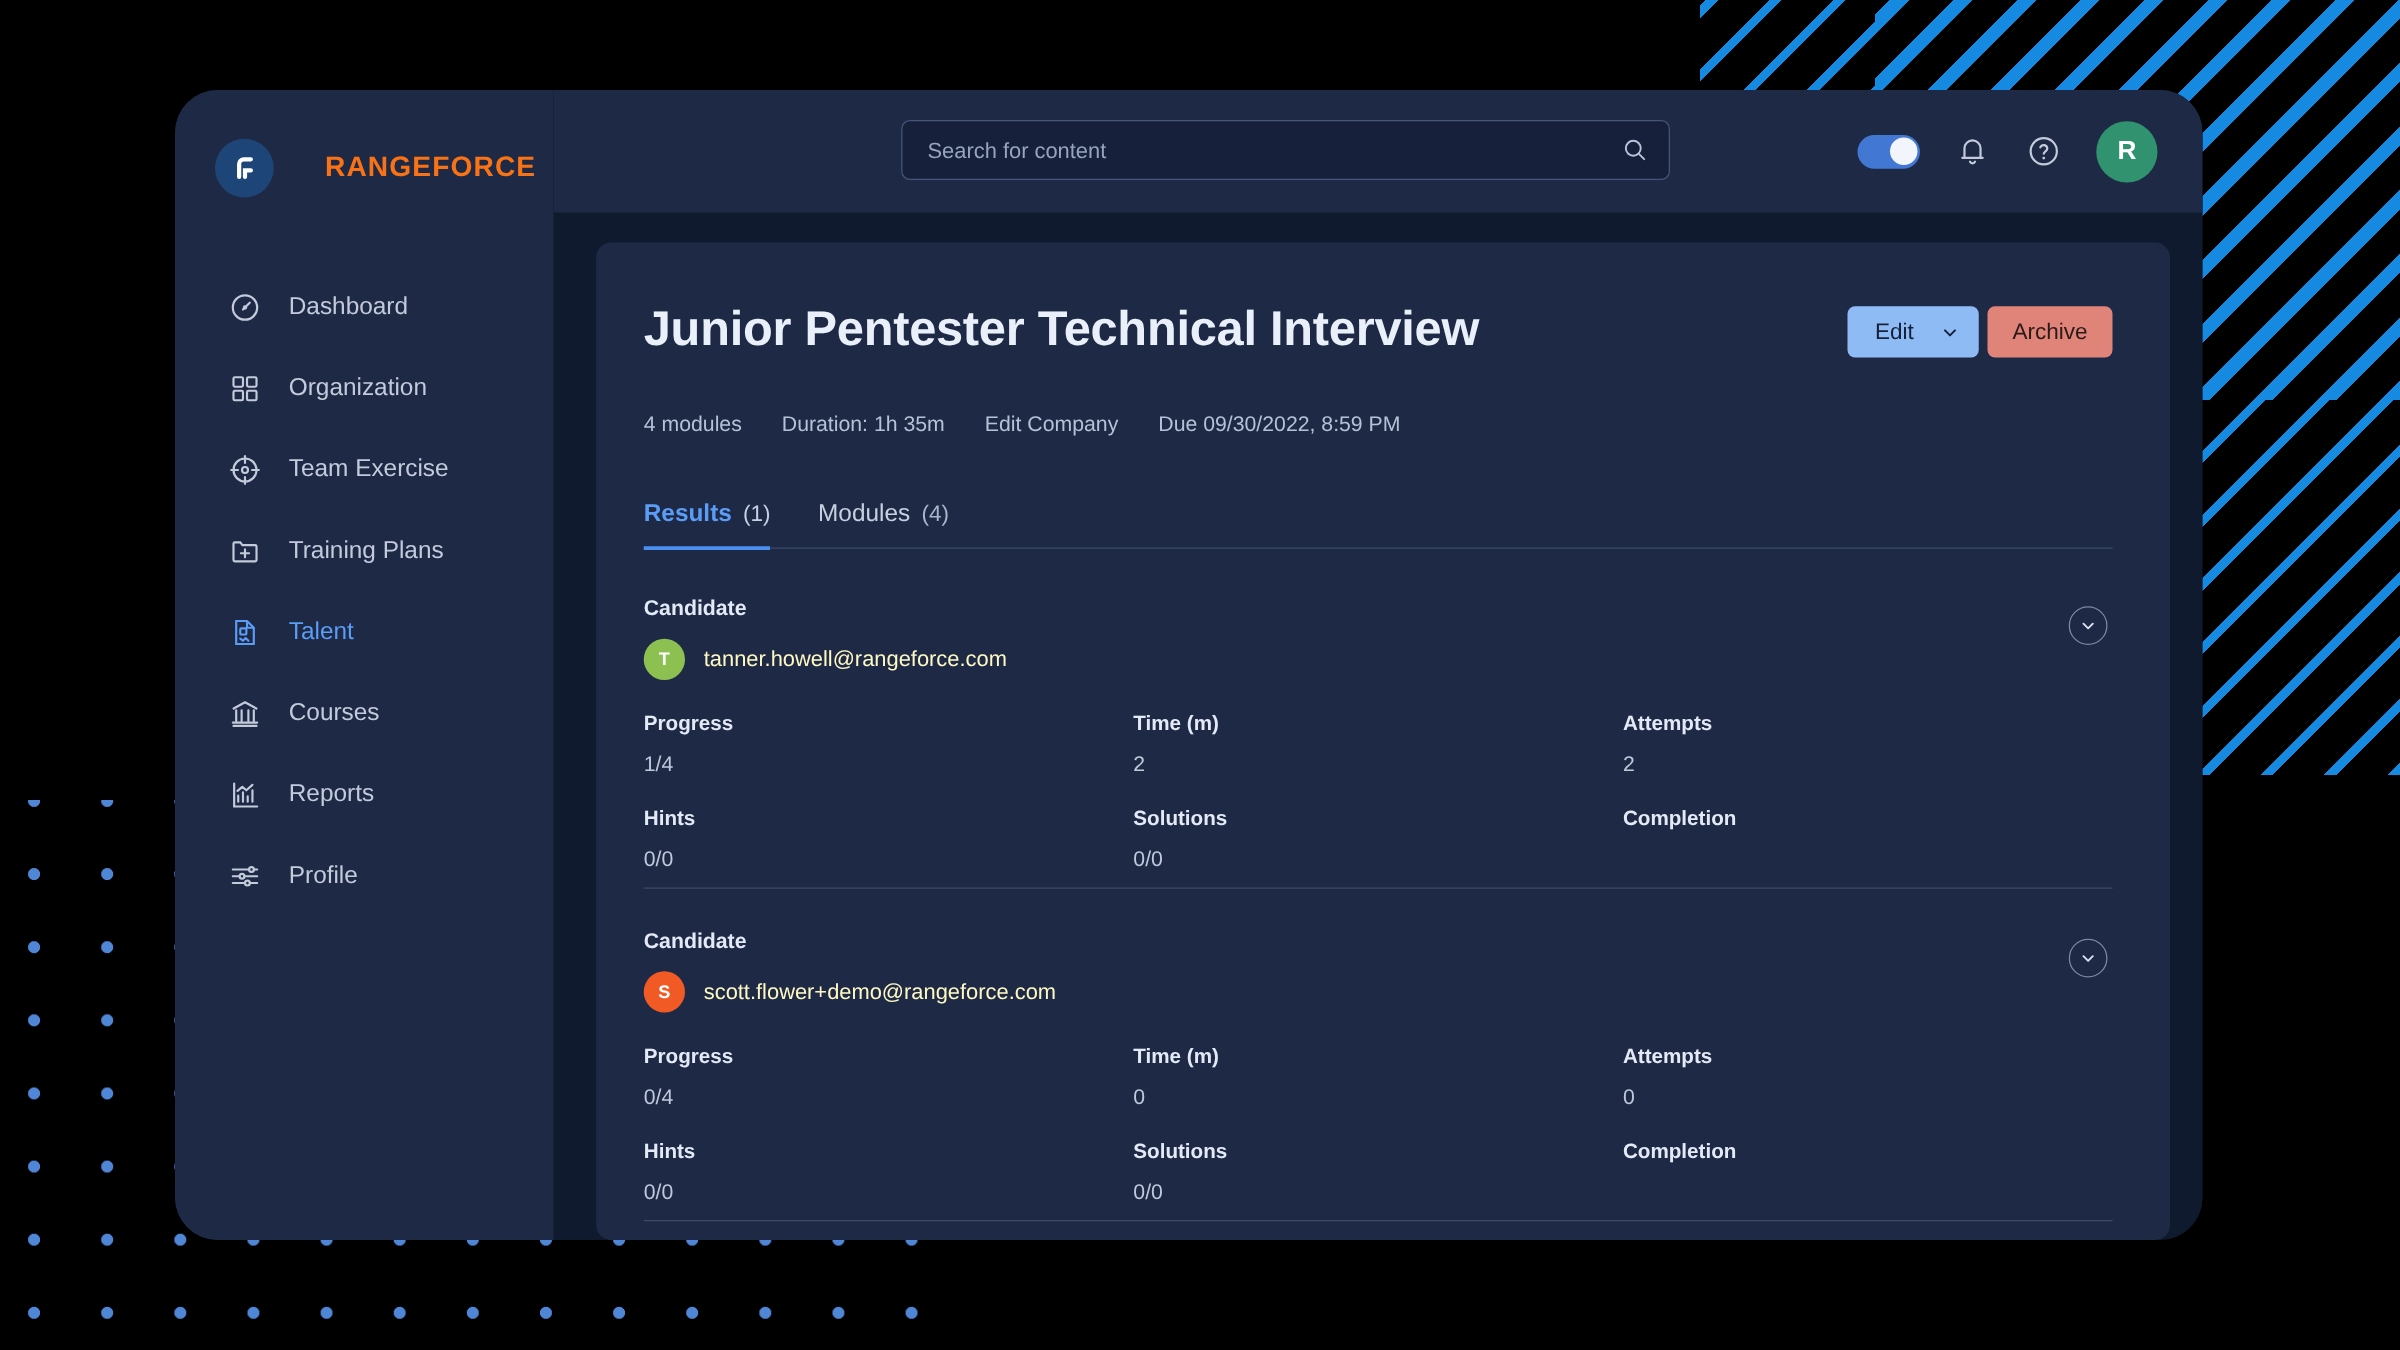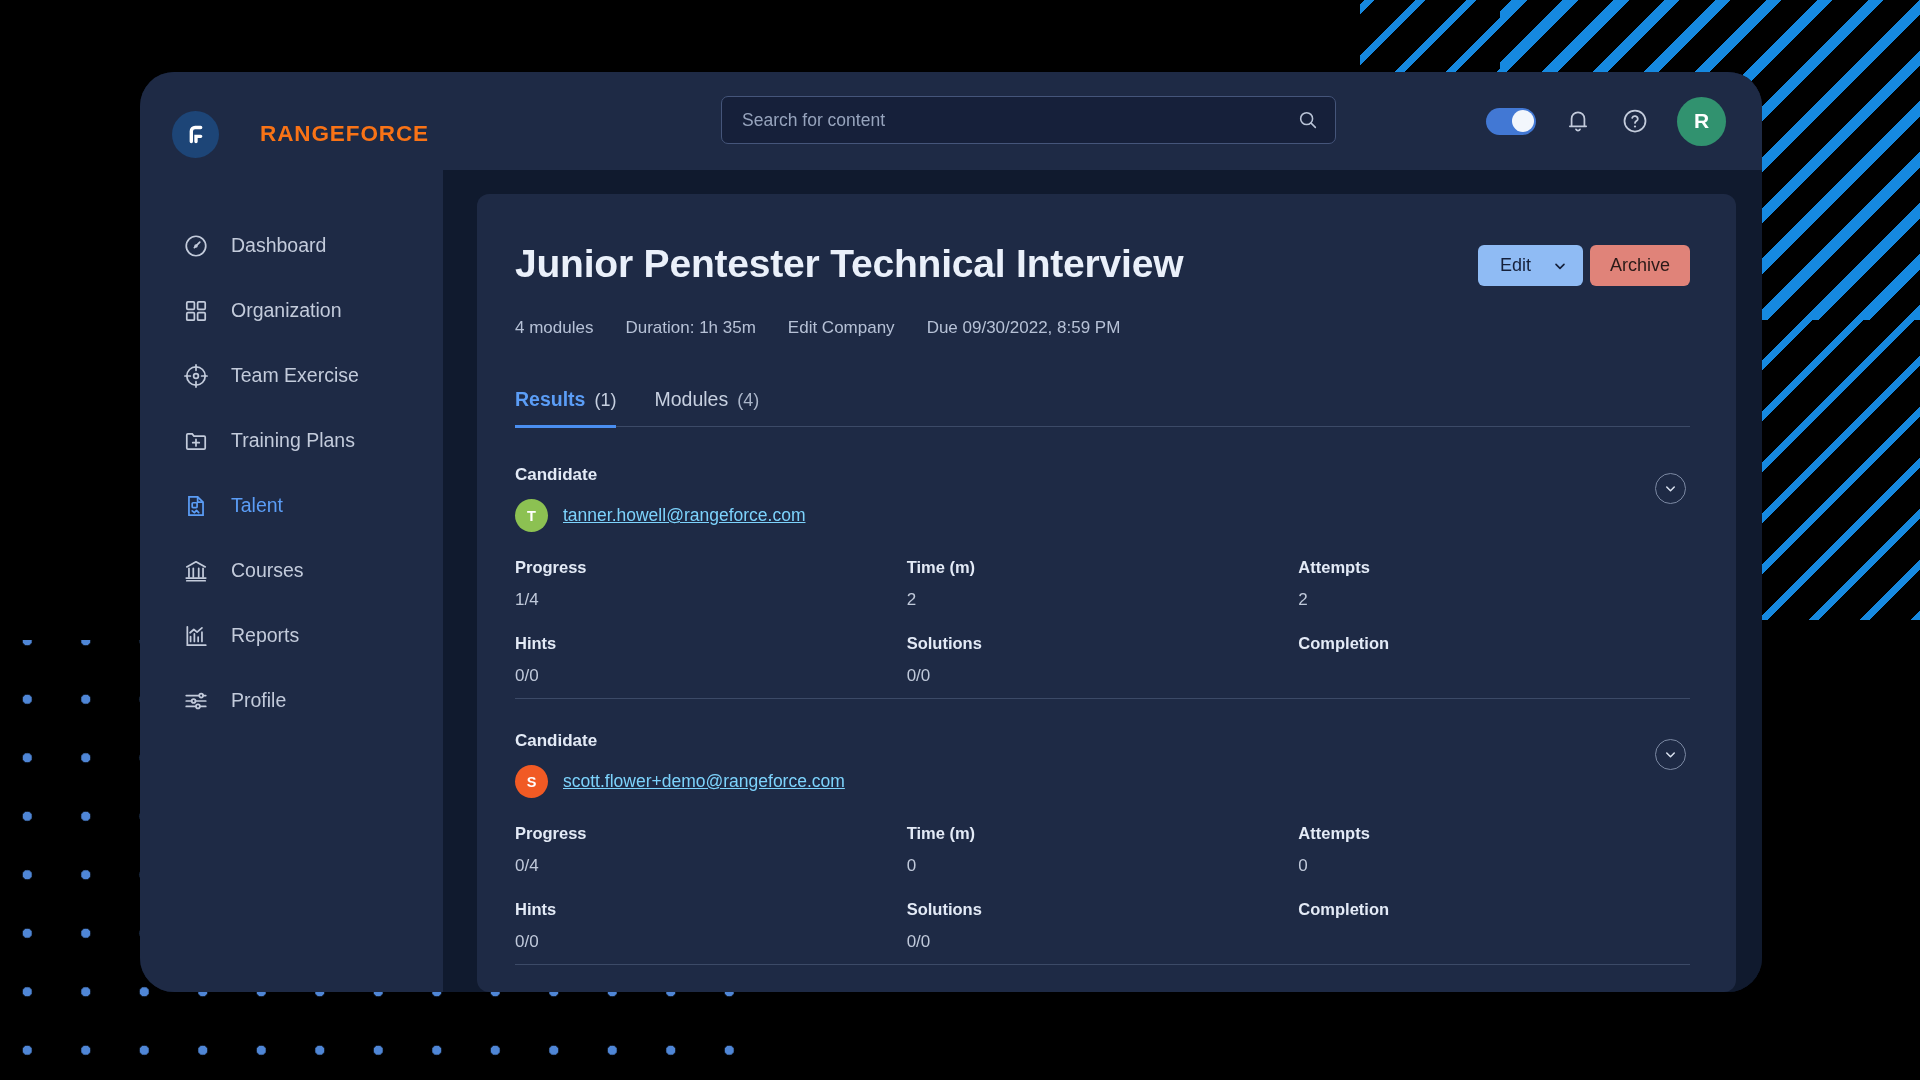--- a/index.html
+++ b/index.html
@@ -156,21 +156,21 @@
   }
   .btn-edit {
     background: #8fbbf4; color: #15203a;
     width: 105px;
     display: flex; align-items: center; justify-content: space-between;
     padding: 0 15px 0 22px;
   }
   .btn-edit svg { width: 16px; height: 16px; display: block; }
   .btn-archive { background: #e08379; color: #2a1a18; width: 100px; }
 
-  .meta-row { display: flex; gap: 32px; margin-top: 32px; color: #b6c1d6; font-size: 17px; }
+  .meta-row { display: flex; gap: 32px; margin-top: 44px; color: #b6c1d6; font-size: 17px; }
   .meta-row span { white-space: nowrap; }
 
   .tabs { display: flex; gap: 38px; margin-top: 50px; border-bottom: 1px solid #3c4a67; }
   .tab {
     display: flex; align-items: baseline; gap: 9px;
     padding-bottom: 14px; cursor: pointer;
     color: #c7d0e0; font-size: 19.5px;
     border-bottom: 3px solid transparent;
     margin-bottom: -2px;
   }
@@ -181,21 +181,21 @@
   
   .results { margin-top: 6px; }
   .result-row { position: relative; padding: 32px 0 12px 0; border-bottom: 1px solid #3c4a67; }
   .cand-label { color: #e3eaf6; font-size: 17px; font-weight: bold; }
   .cand-line { display: flex; align-items: center; gap: 15px; margin-top: 14px; }
   .cand-avatar {
     width: 33px; height: 33px; border-radius: 50%;
     display: flex; align-items: center; justify-content: center;
     color: #ffffff; font-size: 14.5px; font-weight: bold; flex: none;
   }
-  .cand-email { color: #7dd3fc; font-size: 17.5px; cursor: pointer; text-decoration: underline; }
+  .cand-email { color: #fef9c3; font-size: 17.5px; cursor: pointer; }
 
   .expand-btn {
     position: absolute; right: 4px; top: 40px;
     width: 31px; height: 31px; border-radius: 50%;
     border: 1.6px solid #7c89a3;
     display: flex; align-items: center; justify-content: center;
     cursor: pointer; background: transparent;
   }
   .expand-btn svg { width: 15px; height: 15px; display: block; }
 

